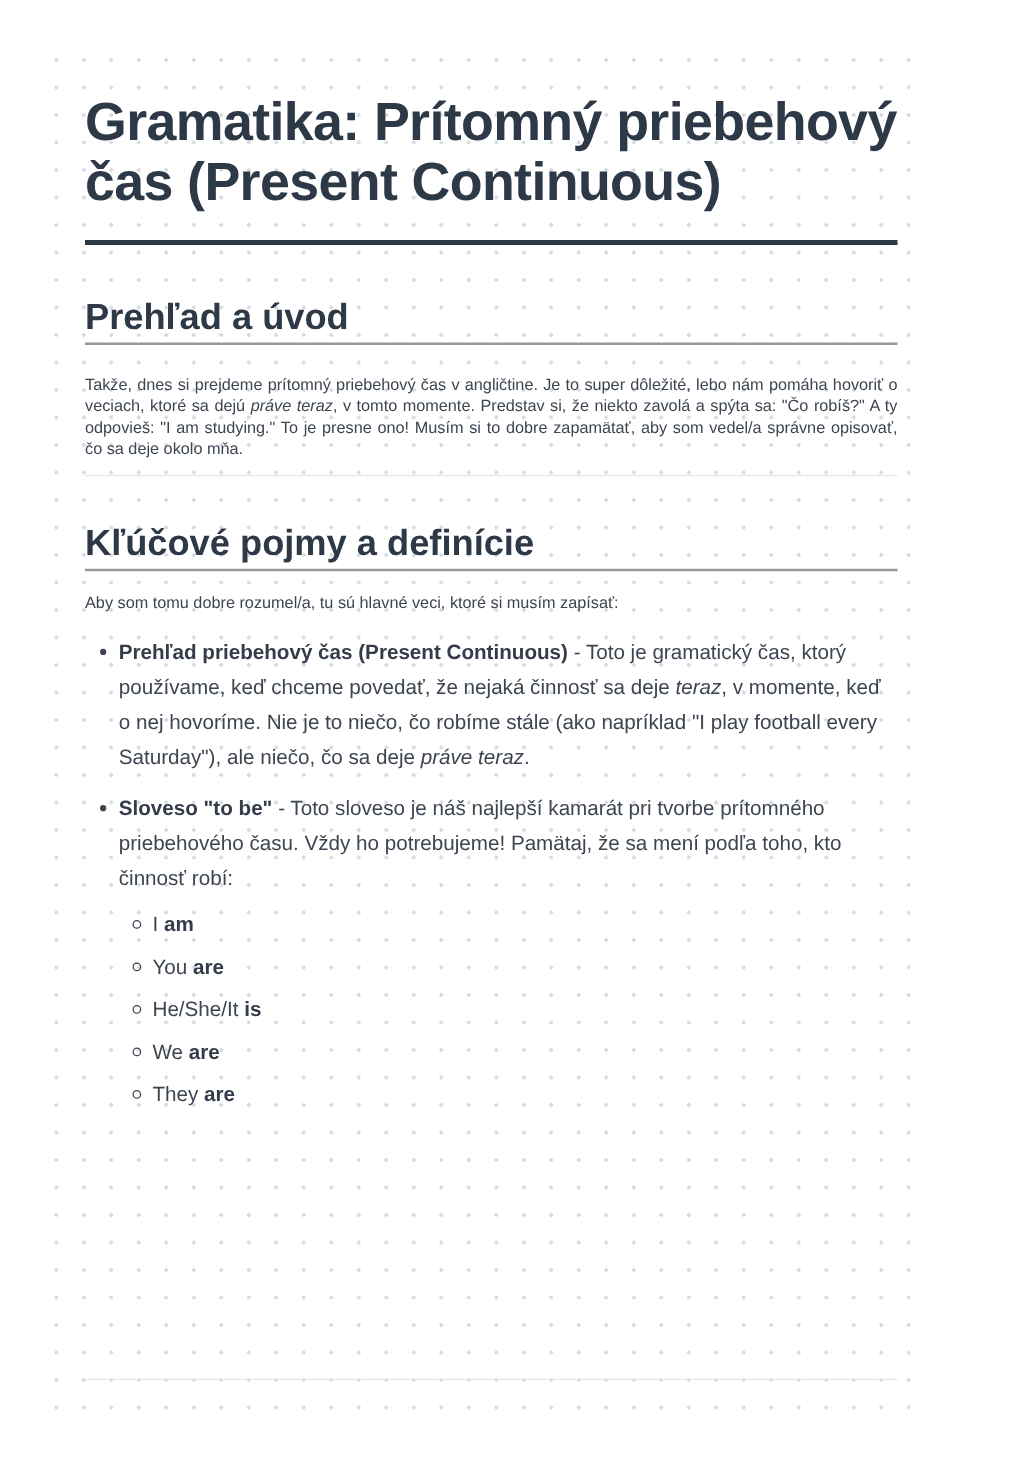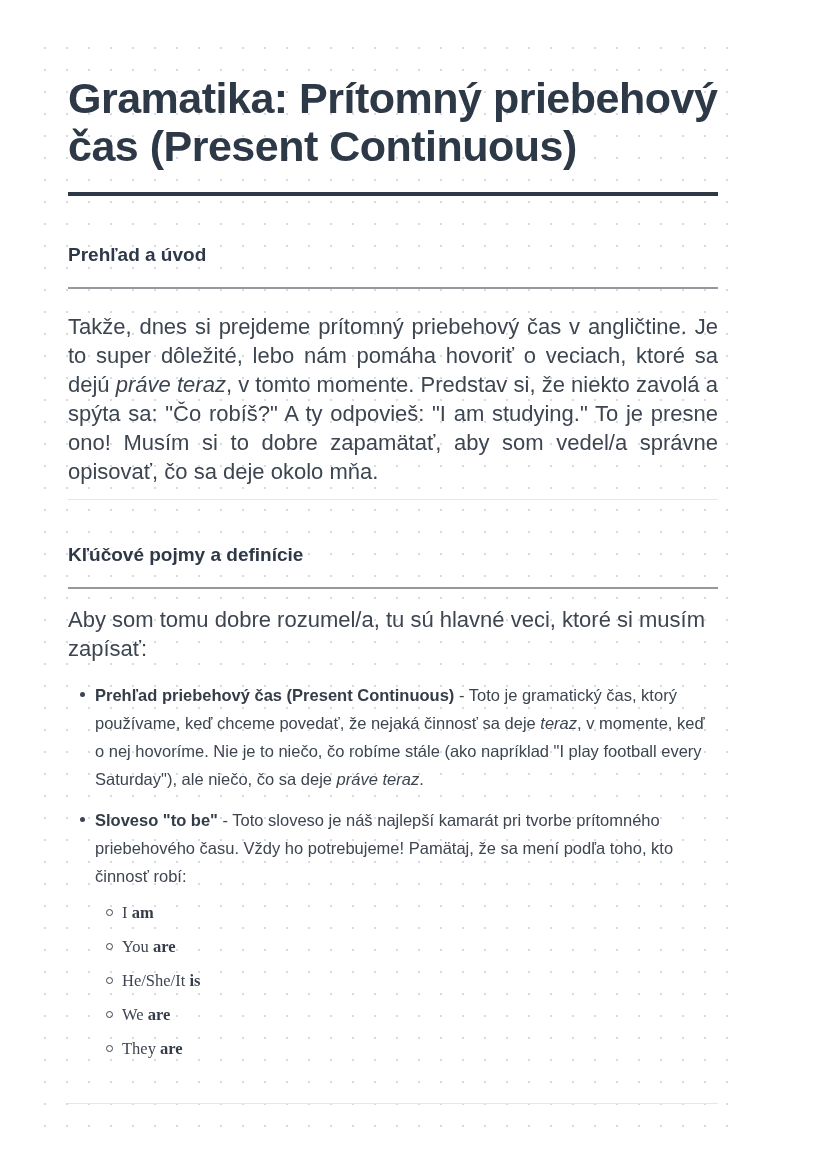--- a/index.html
+++ b/index.html
@@ -15,36 +15,36 @@
     background-image: radial-gradient(circle, #d7dade 1.3px, transparent 1.4px);
     background-size: 22px 22px; background-position: 1px -2px;
     pointer-events:none; }
 
   .content { position:absolute; left:68px; top:0; width:650px; color:#3d4551; z-index:2; }
 
   h1.title { margin:74px 0 0 0; font-size:43px; line-height:48px; font-weight:700;
     color:#2e3947; letter-spacing:-0.5px; }
   .title-rule { margin-top:22px; height:4px; background:#2e3947; }
 
-  h2.section-heading { margin:42px 0 0 0; font-size:19px; line-height:33px; font-weight:700;
-    color:#2e3947; padding-bottom:16px; border-bottom:2px solid #95989d; }
+  h2.section-heading { margin:42px 0 0 0; font-size:29px; line-height:33px; font-weight:700;
+    color:#2e3947; padding-bottom:3px; border-bottom:2px solid #95989d; }
   h2.second { margin-top:38px; }
 
-  p.para { margin:23px 0 0 0; font-size:22px; line-height:29px; }
+  p.para { margin:23px 0 0 0; font-size:13px; line-height:17px; }
   p.justify { text-align:justify; }
   p.intro { margin-top:16px; }
 
   .thin-divider { margin-top:13px; height:1px; background:#e5e6e8; }
 
   ul.bullets { margin:18px 0 0 0; padding:0 0 0 27px; list-style:none; font-size:16.5px; line-height:28px; }
   ul.bullets > li { position:relative; margin-bottom:13px; }
   ul.bullets > li::before { content:''; position:absolute; left:-15px; top:11px;
     width:5px; height:5px; border-radius:50%; background:#3d4551; }
 
-  ul.sub { margin:9px 0 2px 0; padding:0 0 0 27px; list-style:none;font-family:Liberation Serif, serif; }
+  ul.sub { margin:9px 0 2px 0; padding:0 0 0 27px; list-style:none; }
   ul.sub > li { position:relative; margin-bottom:6px; line-height:28px; }
   ul.sub > li::before { content:''; position:absolute; left:-16px; top:10px;
     width:5px; height:5px; border-radius:50%; background:transparent; border:1.5px solid #3d4551; }
 
   .rich b { font-weight:700; color:#333c48; }
   .rich i { font-style:italic; }
 
   .footer-divider { position:absolute; left:68px; top:1103px; width:650px; height:1px;
     background:#e5e6e8; z-index:2; }
   .footer { position:absolute; left:68px; top:1105px; width:704px; text-align:right;

